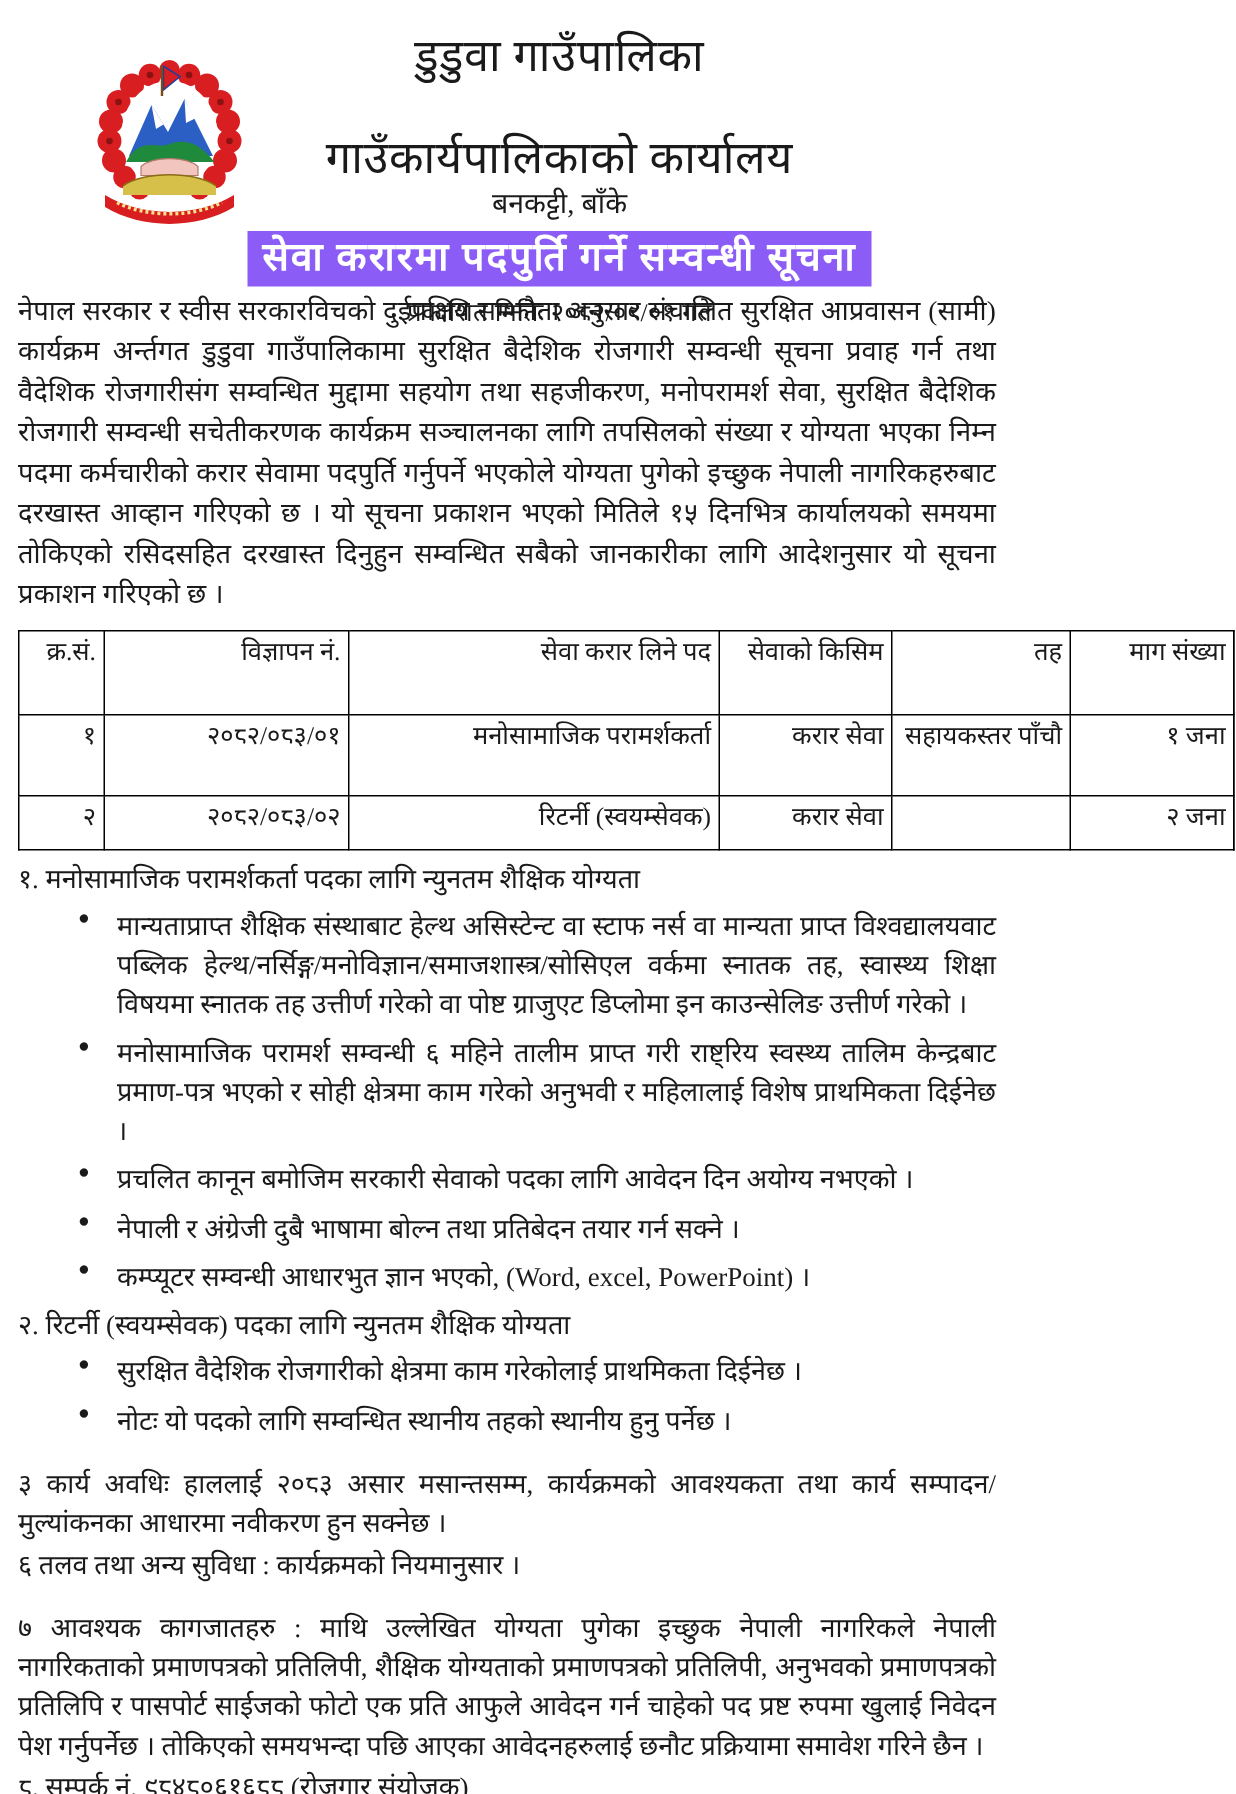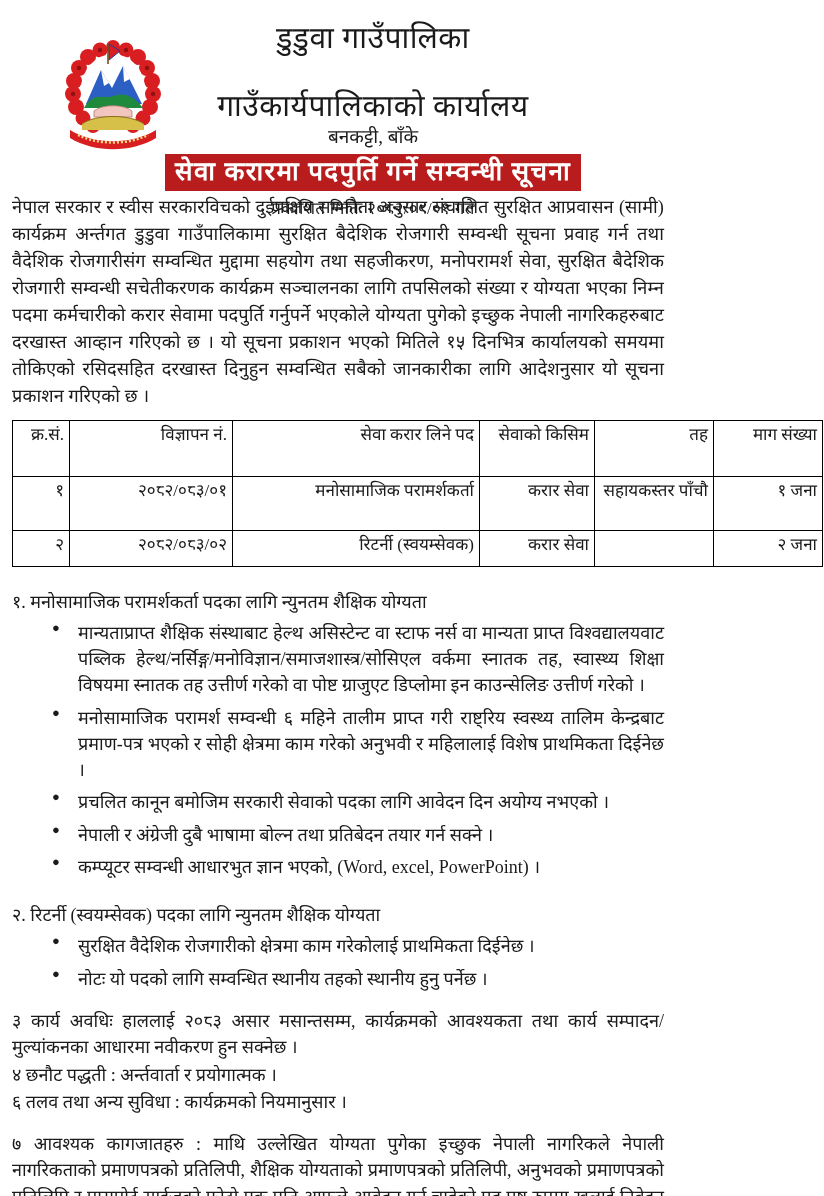--- a/index.html
+++ b/index.html
@@ -61,21 +61,21 @@
     line-height: 1.25;
     margin-top: 2px;
   }
   .title-banner-wrap {
     text-align: center;
     margin-top: 5px;
     padding-left: 70px;
   }
   .title-banner {
     display: inline-block;
-    background: #b91c1c;
+    background: #8b5cf6;
     color: #ffffff;
     font-size: 26px;
     font-weight: 700;
     letter-spacing: 1.4px;
     padding: 3px 10px 5px 10px;
     line-height: 1.15;
   }
   .pub-date {
     text-align: center;
     padding-left: 70px;
@@ -117,21 +117,21 @@
   .col-adv   { width: 152px; }
   .col-post  { width: 236px; }
   .col-kind  { width: 104px; }
   .col-level { width: 108px; }
   .col-num   { width: 98px; }
   .col-fee   { width: auto; }
 
   
   .sec-head {
     font-size: 18px;
-    margin-top: 23px;
+    margin-top: 7px;
     line-height: 1.35;
   }
   ul.blist {
     list-style: none;
     margin: 2px 0 0 0;
     padding: 0 0 0 40px;
   }
   ul.blist li {
     position: relative;
     font-size: 18px;
@@ -279,18 +279,17 @@
     <li>कम्प्यूटर सम्वन्धी आधारभुत ज्ञान भएको, (Word, excel, PowerPoint) ।</li>
   </ul>
 
   <div class="sec-head">२. रिटर्नी (स्वयम्सेवक) पदका लागि न्युनतम शैक्षिक योग्यता</div>
   <ul class="blist">
     <li>सुरक्षित वैदेशिक रोजगारीको क्षेत्रमा काम गरेकोलाई प्राथमिकता दिईनेछ ।</li>
     <li>नोटः यो पदको लागि सम्वन्धित स्थानीय तहको स्थानीय हुनु पर्नेछ ।</li>
   </ul>
 
   <div class="clause gap">३ कार्य अवधिः हाललाई २०८३ असार मसान्तसम्म, कार्यक्रमको आवश्यकता तथा कार्य सम्पादन/मुल्यांकनका आधारमा नवीकरण हुन सक्नेछ ।</div>
-  <div class="clause tight">४ छनौट पद्धती : अर्न्तवार्ता र प्रयोगात्मक ।</div>
   <div class="clause tight">६ तलव तथा अन्य सुविधा : कार्यक्रमको नियमानुसार ।</div>
   <div class="clause gap">७ आवश्यक कागजातहरु : माथि उल्लेखित योग्यता पुगेका इच्छुक नेपाली नागरिकले नेपाली नागरिकताको प्रमाणपत्रको प्रतिलिपी, शैक्षिक योग्यताको प्रमाणपत्रको प्रतिलिपी, अनुभवको प्रमाणपत्रको प्रतिलिपि र पासपोर्ट साईजको फोटो एक प्रति आफुले आवेदन गर्न चाहेको पद प्रष्ट रुपमा खुलाई निवेदन पेश गर्नुपर्नेछ । तोकिएको समयभन्दा पछि आएका आवेदनहरुलाई छनौट प्रक्रियामा समावेश गरिने छैन ।</div>
   <div class="clause tight">८. सम्पर्क नं. ९८४८०६१६८८ (रोजगार संयोजक)</div>
 
 </div>
 
 </body></html>

